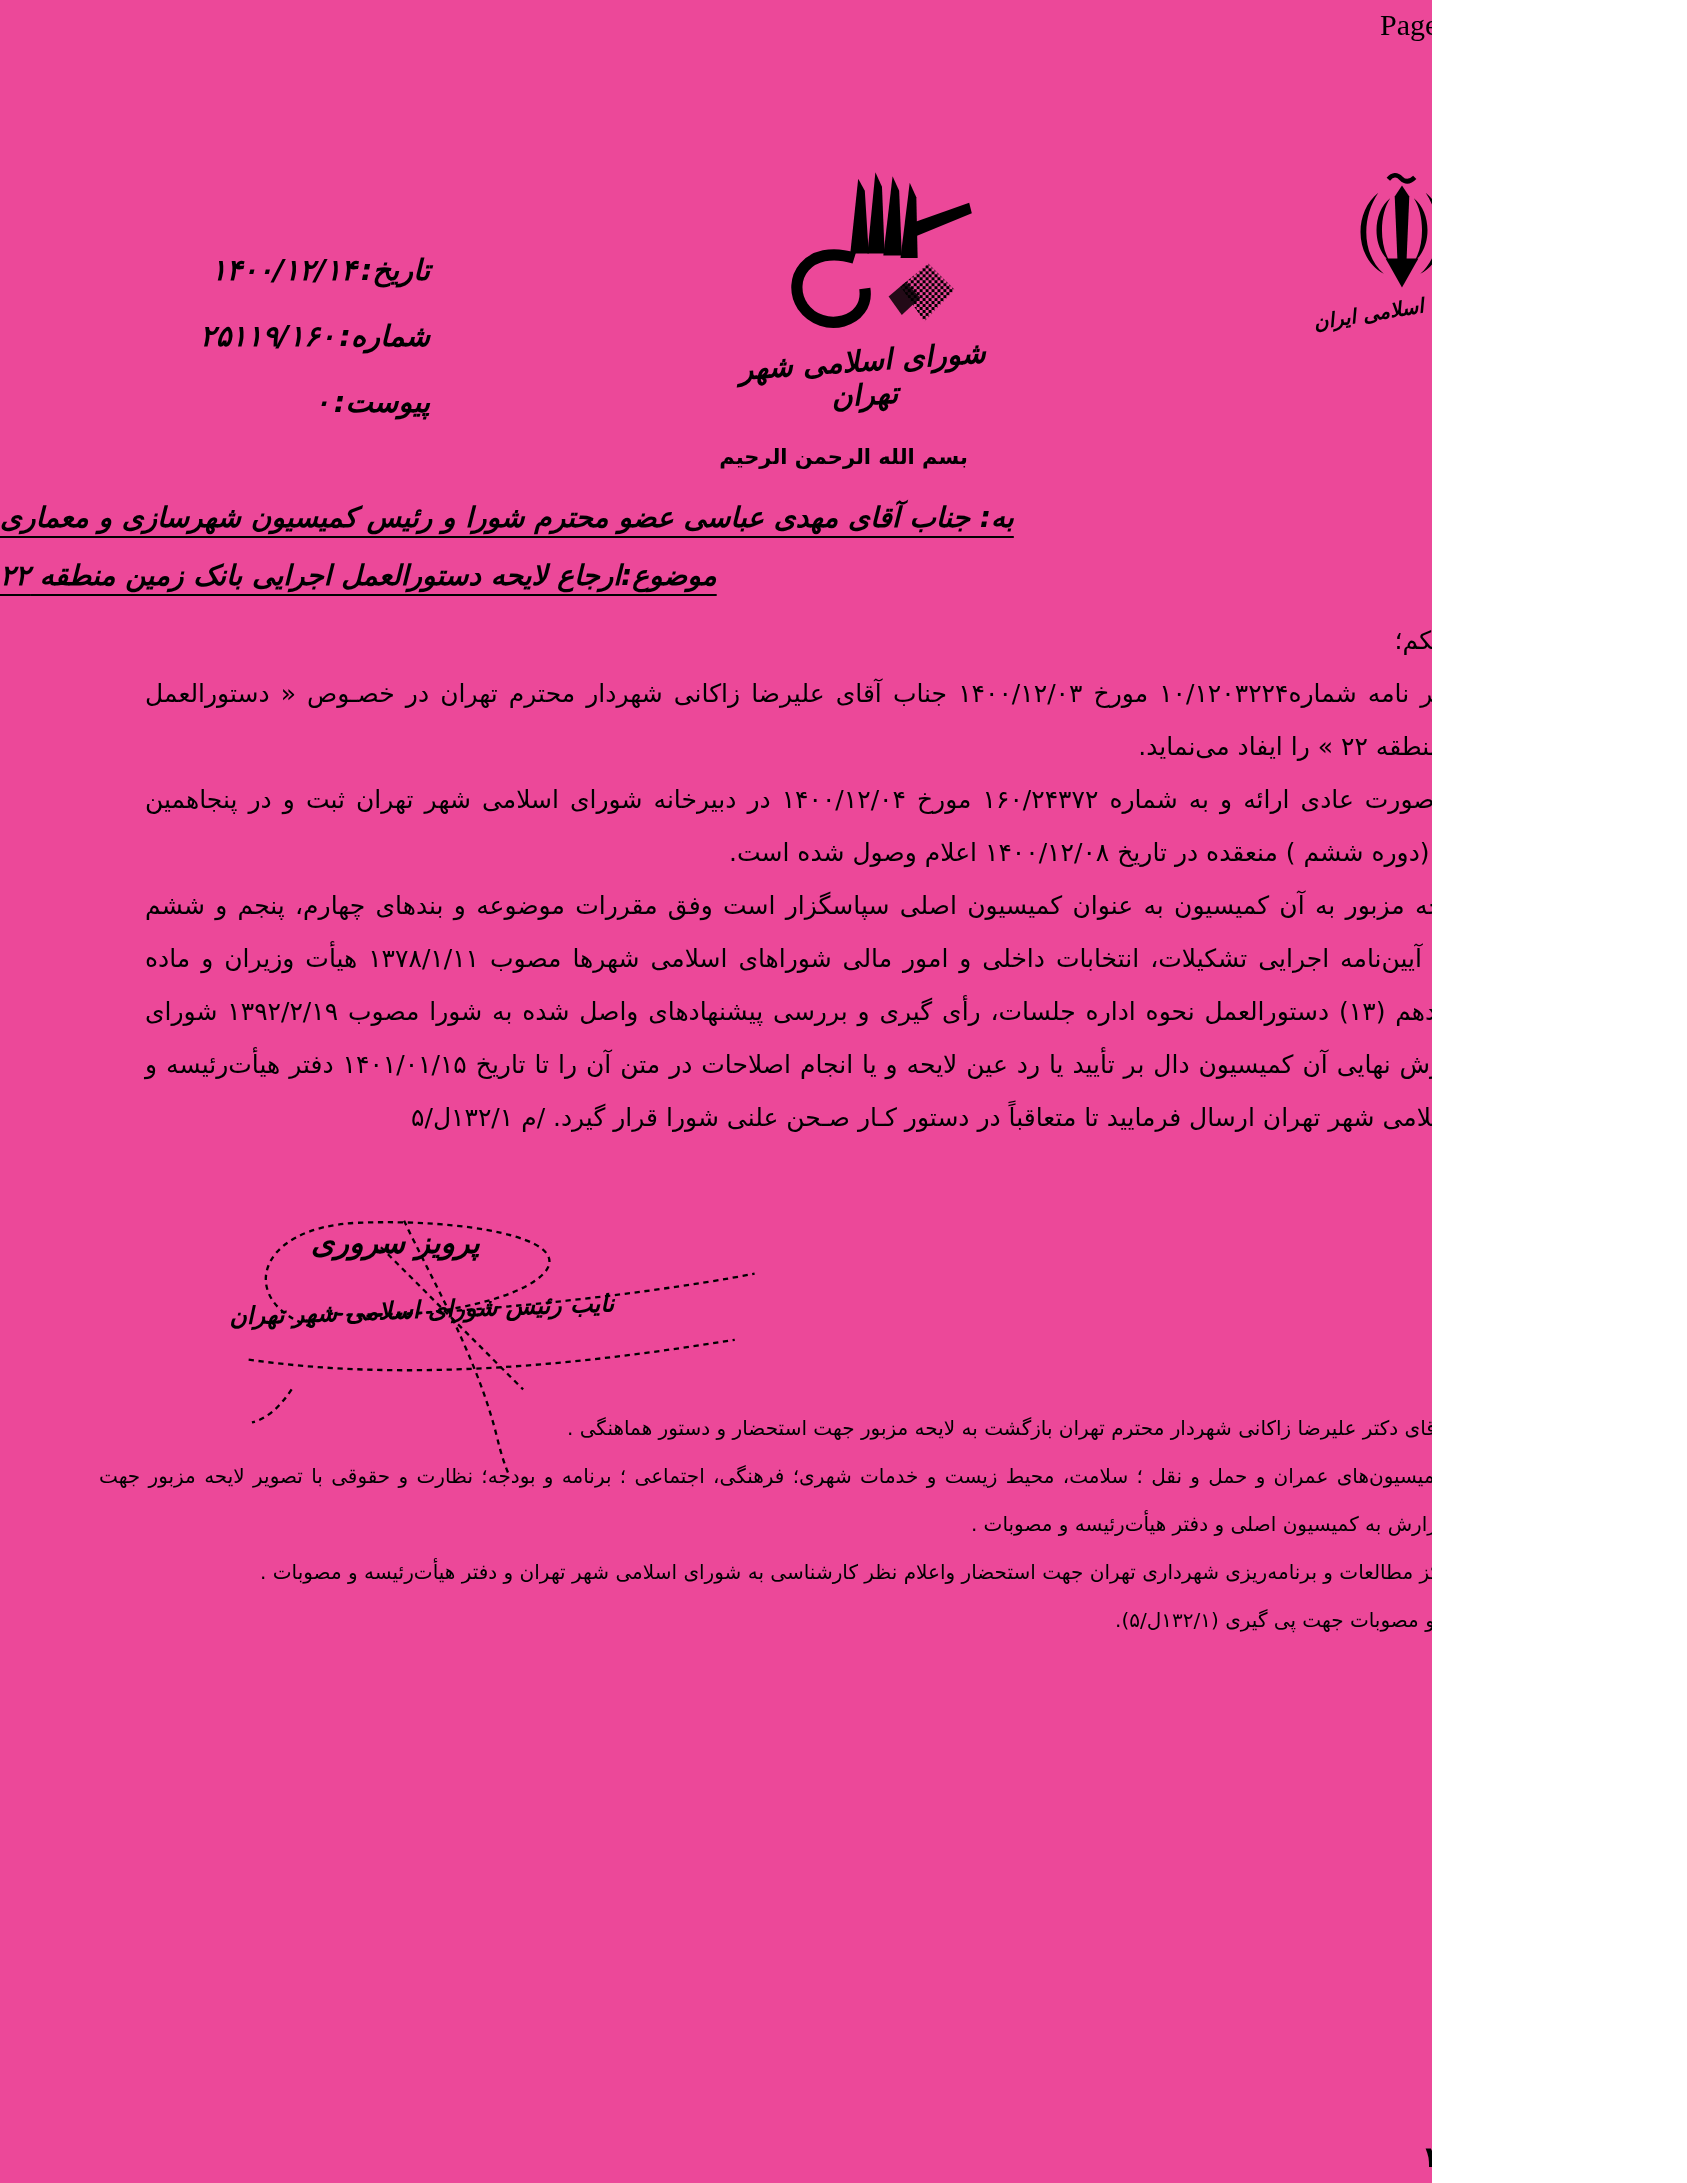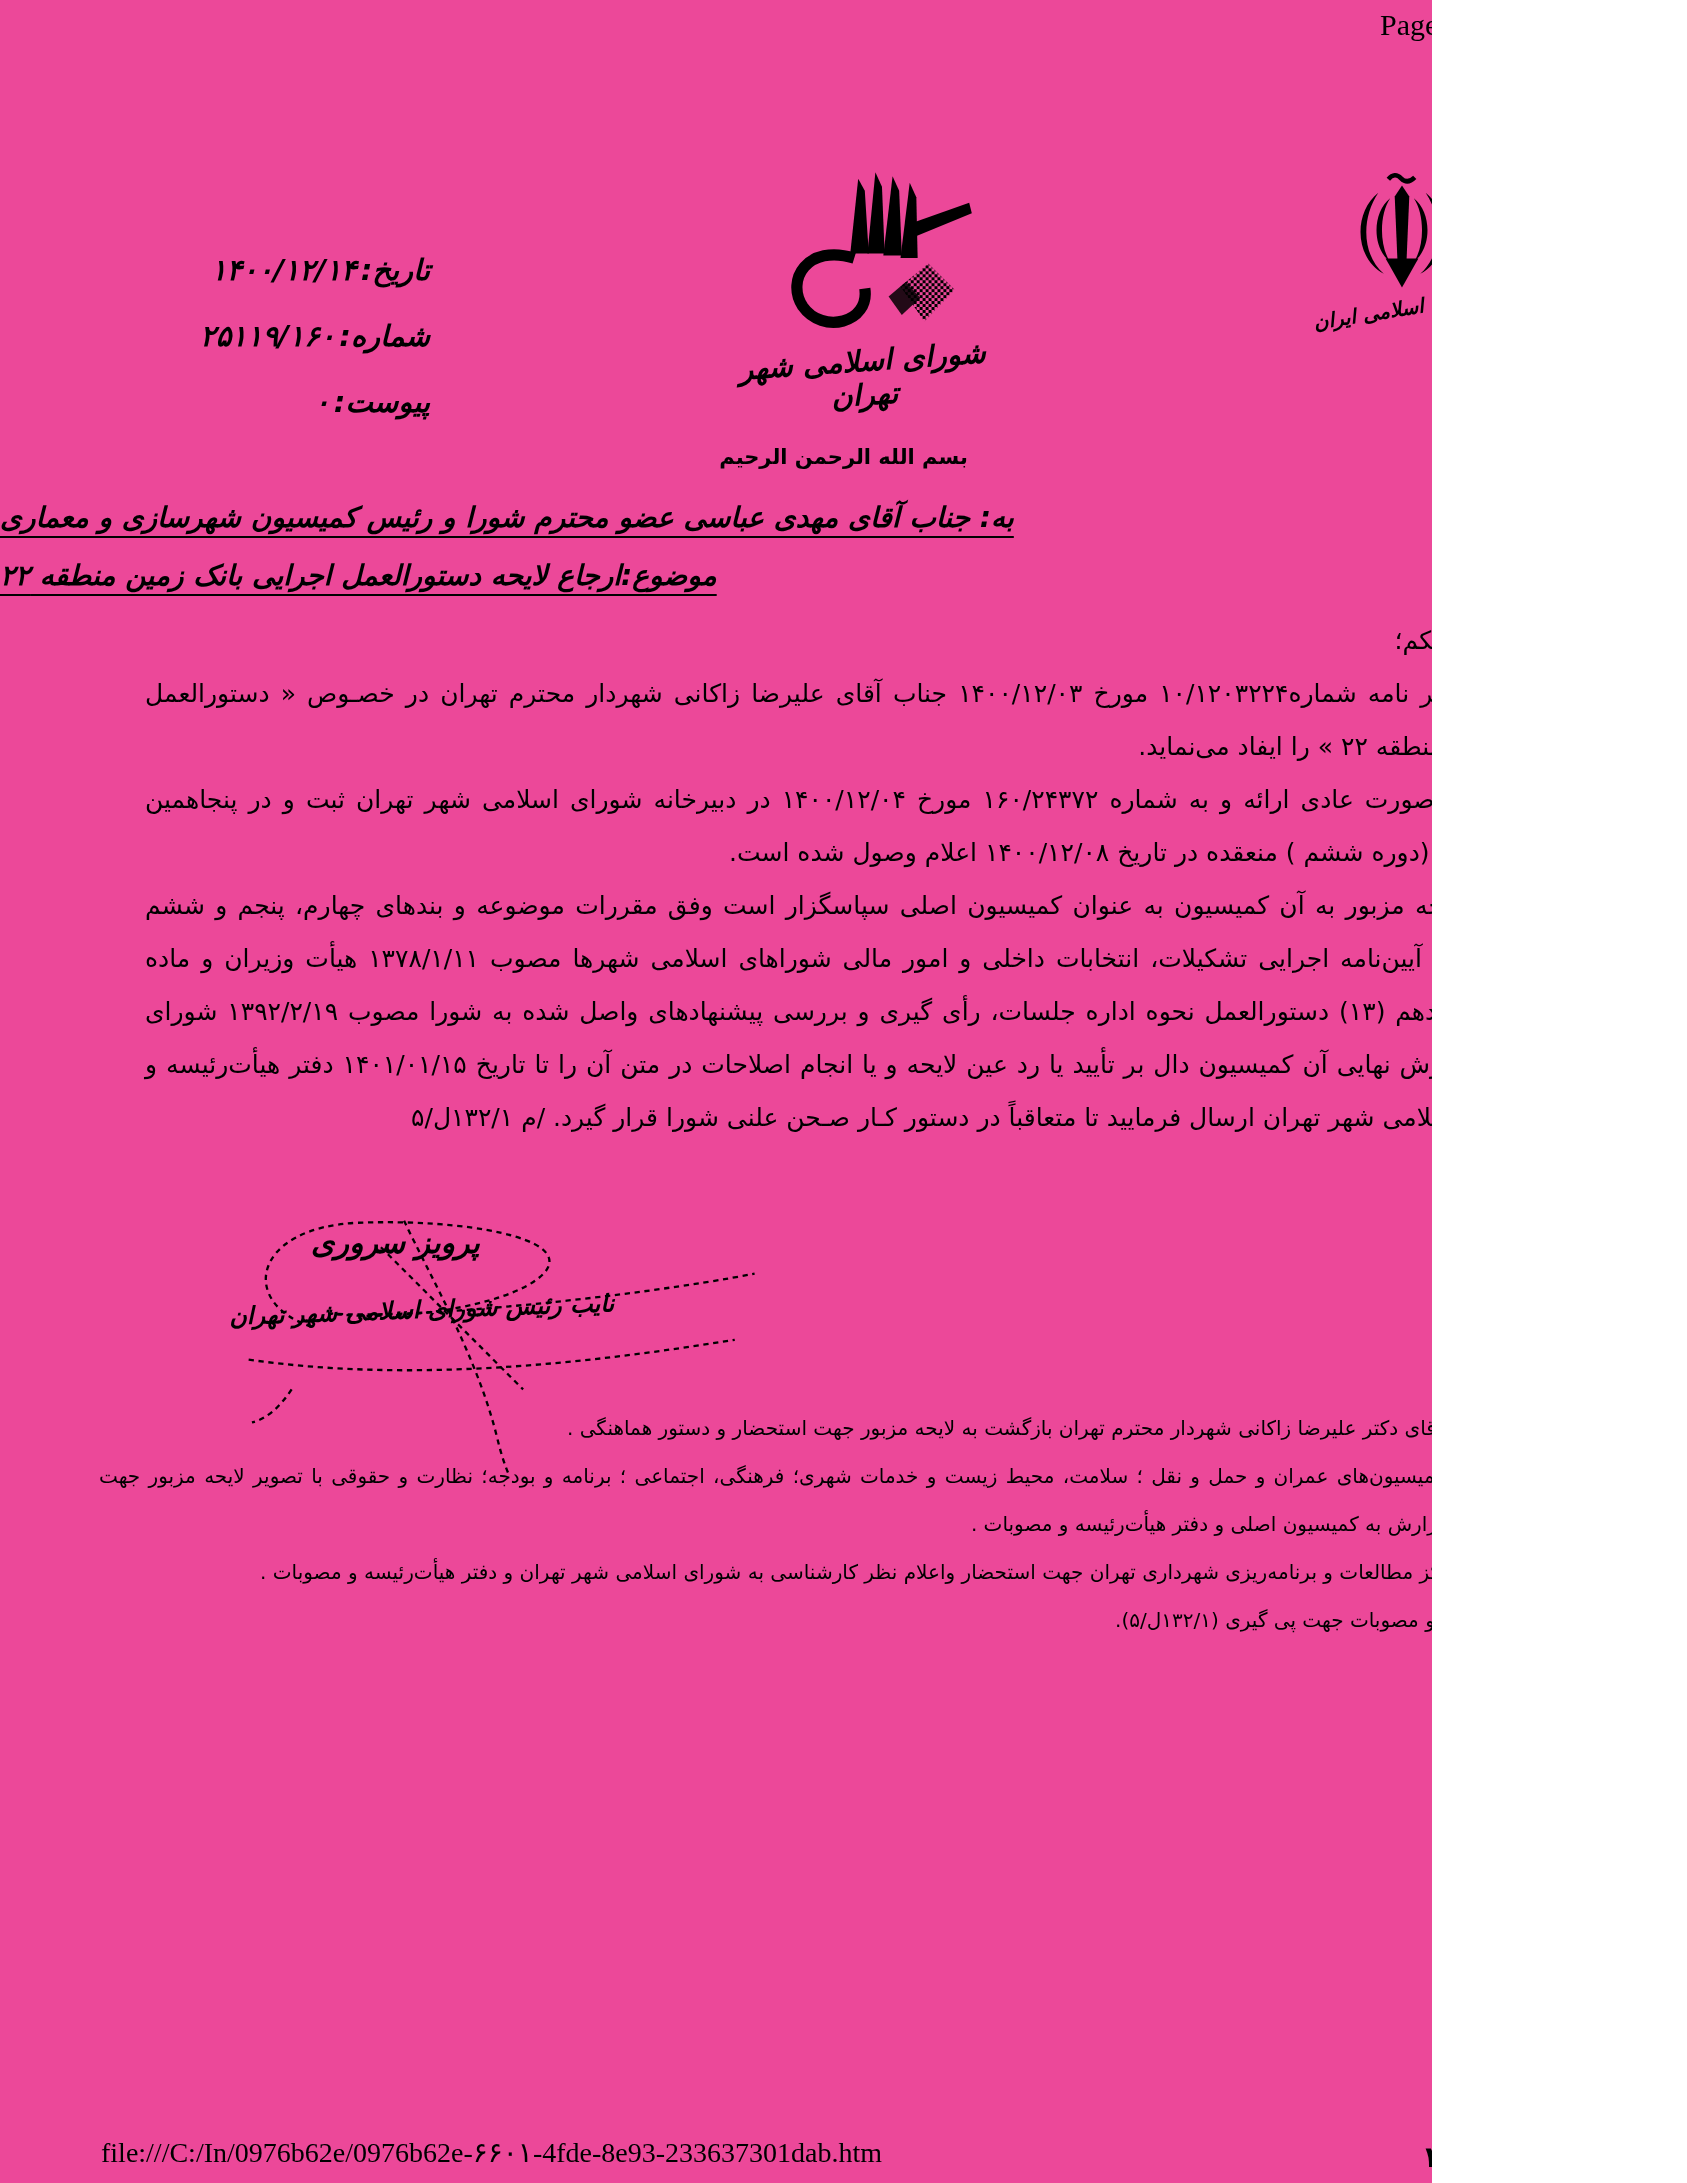--- a/index.html
+++ b/index.html
@@ -155,17 +155,16 @@
     </svg>
   </div>
 
   <div class="cc-section">
     <p>رونوشت: ـ جناب آقای دکتر علیرضا زاکانی شهردار محترم تهران بازگشت به لایحه مزبور جهت استحضار و دستور هماهنگی .</p>
     <p>- روسای محترم کمیسیون‌های عمران و حمل و نقل ؛ سلامت، محیط زیست و خدمات شهری؛ فرهنگی، اجتماعی ؛ برنامه و بودجه؛ نظارت و حقوقی با تصویر لایحه مزبور جهت استحضار و ارائه گزارش به کمیسیون اصلی و دفتر هیأت‌رئیسه و مصوبات .</p>
     <p>- رئیس محترم مرکز مطالعات و برنامه‌ریزی شهرداری تهران جهت استحضار واعلام نظر کارشناسی به شورای اسلامی شهر تهران و دفتر هیأت‌رئیسه و مصوبات .</p>
     <p>- دفتر هیأت‌رئیسه و مصوبات جهت پی گیری (۱۳۲/۱ل/۵).</p>
   </div>
 
-  <div class="footer-url">file:///C:/In/0976b62e/0976b62e-۶۶۰۱-4fde-8e93-233637301dab.htm</div>
   <div class="footer-date">۲۰۲۲/۰۳/۰۵</div>
 
 </div>
 
 
 </body></html>

